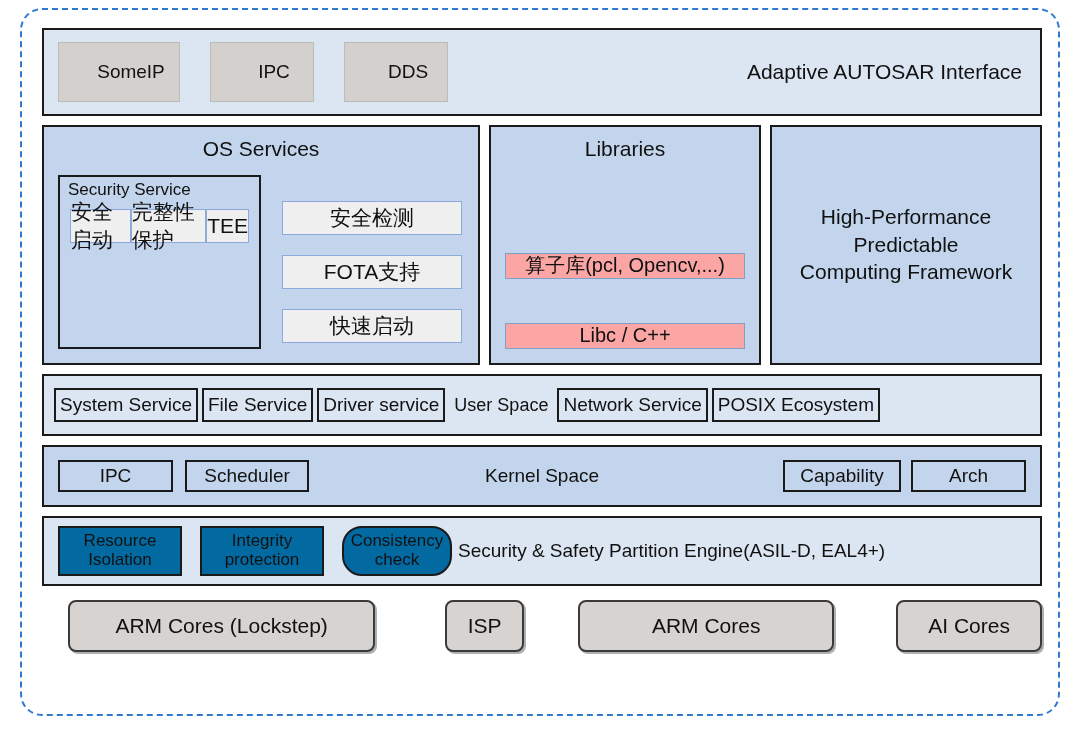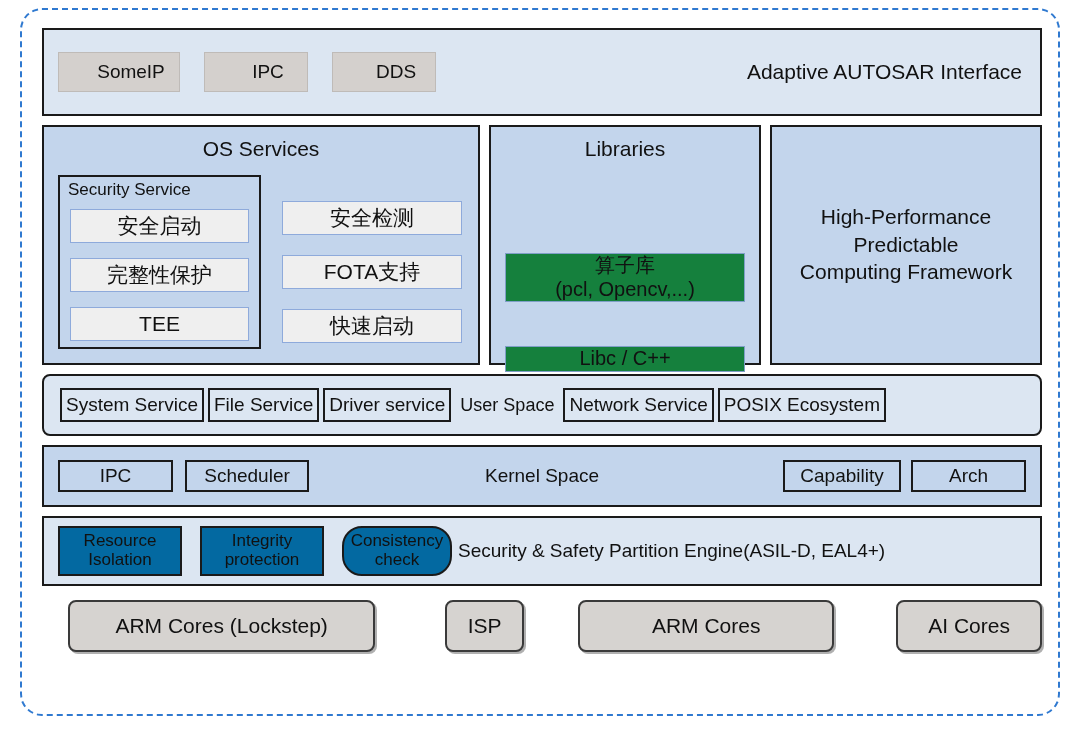--- a/index.html
+++ b/index.html
@@ -48,26 +48,26 @@
     height: 88px;
     margin-bottom: 9px;
     display: flex;
     align-items: center;
     padding: 0 14px;
   }
   .chip-gray {
     background: #d4d0cd;
     border: 1px solid #bfbbb8;
     box-sizing: border-box;
-    height: 40px;
+    height: 60px;
     display: flex;
     align-items: center;
     justify-content: center;
     font-size: 19px;
-    margin-right: 24px;
+    margin-right: 30px;
     padding-left: 24px;
   }
   .chip-someip { width: 122px; }
   .chip-ipc    { width: 104px; }
   .chip-dds    { width: 104px; }
   .autosar-title {
     position: absolute;
     right: 18px;
     top: 50%;
     transform: translateY(-50%);
@@ -117,22 +117,21 @@
     justify-content: center;
     font-size: 21px;
   }
   .sec-left-list {
     position: absolute;
     left: 10px;
     right: 10px;
     top: 32px;
     bottom: 6px;
     display: flex;
-    flex-direction: column;
-    justify-content: space-between;
+    flex-direction: row;
   }
   .sec-left-list .subchip { height: 34px; }
 
   .sec-right-list {
     position: absolute;
     left: 238px;
     right: 16px;
     top: 74px;
     bottom: 20px;
     display: flex;
@@ -146,25 +145,24 @@
     position: absolute;
     left: 14px;
     right: 14px;
     top: 82px;
     bottom: 14px;
     display: flex;
     flex-direction: column;
     justify-content: space-between;
   }
   .lib-chip {
-    background: #15803d;
+    background: #fca5a5;
     border: 1.5px solid #7f9fc7;
     box-sizing: border-box;
     display: flex;
-    flex-direction: column;
     align-items: center;
     justify-content: center;
     font-size: 20px;
     line-height: 1.18;
     margin-top: 44px;
   }
   .lib-chip.tall  { height: 62px; }
   .lib-chip.short { height: 50px; }
 
   
@@ -177,22 +175,21 @@
     font-size: 21px;
     line-height: 1.32;
   }
 
   
   .row-user {
     height: 62px;
     margin-bottom: 9px;
     display: flex;
     align-items: center;
-    padding: 0 16px;
-    border-radius: 8px;
+    padding: 0 10px;
   }
   .ubox {
     border: 2px solid #1a1a1a;
     box-sizing: border-box;
     height: 34px;
     display: flex;
     align-items: center;
     justify-content: center;
     font-size: 19px;
     background: #dce6f2;

